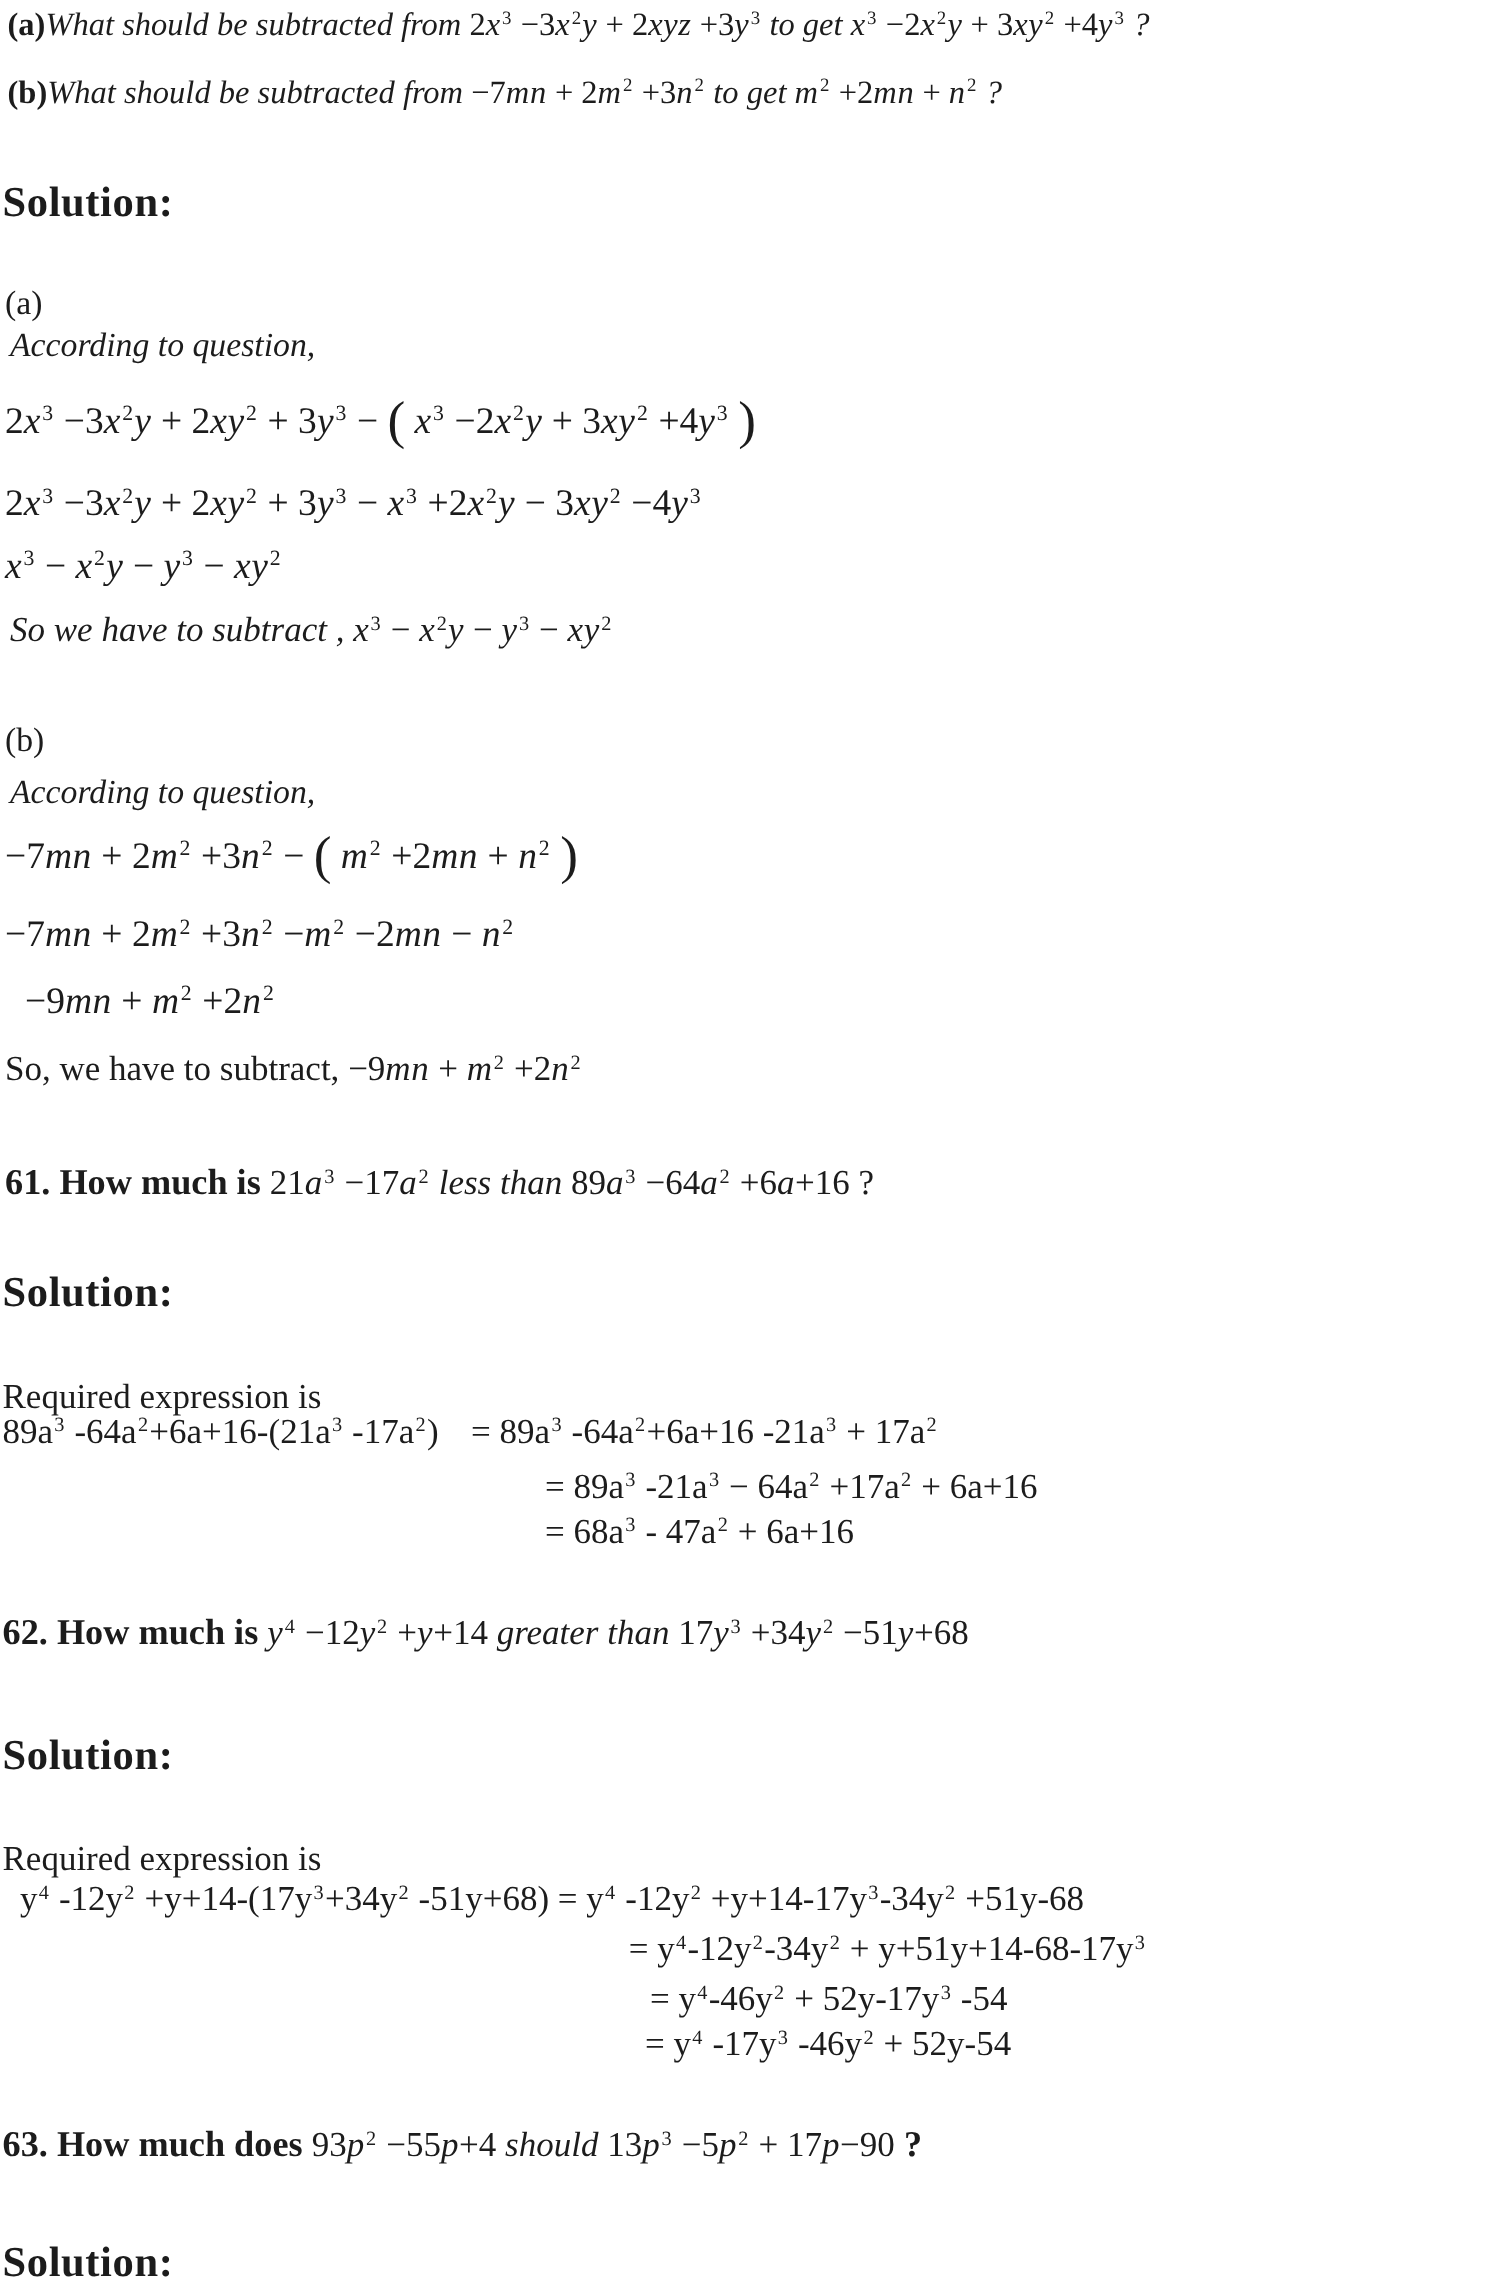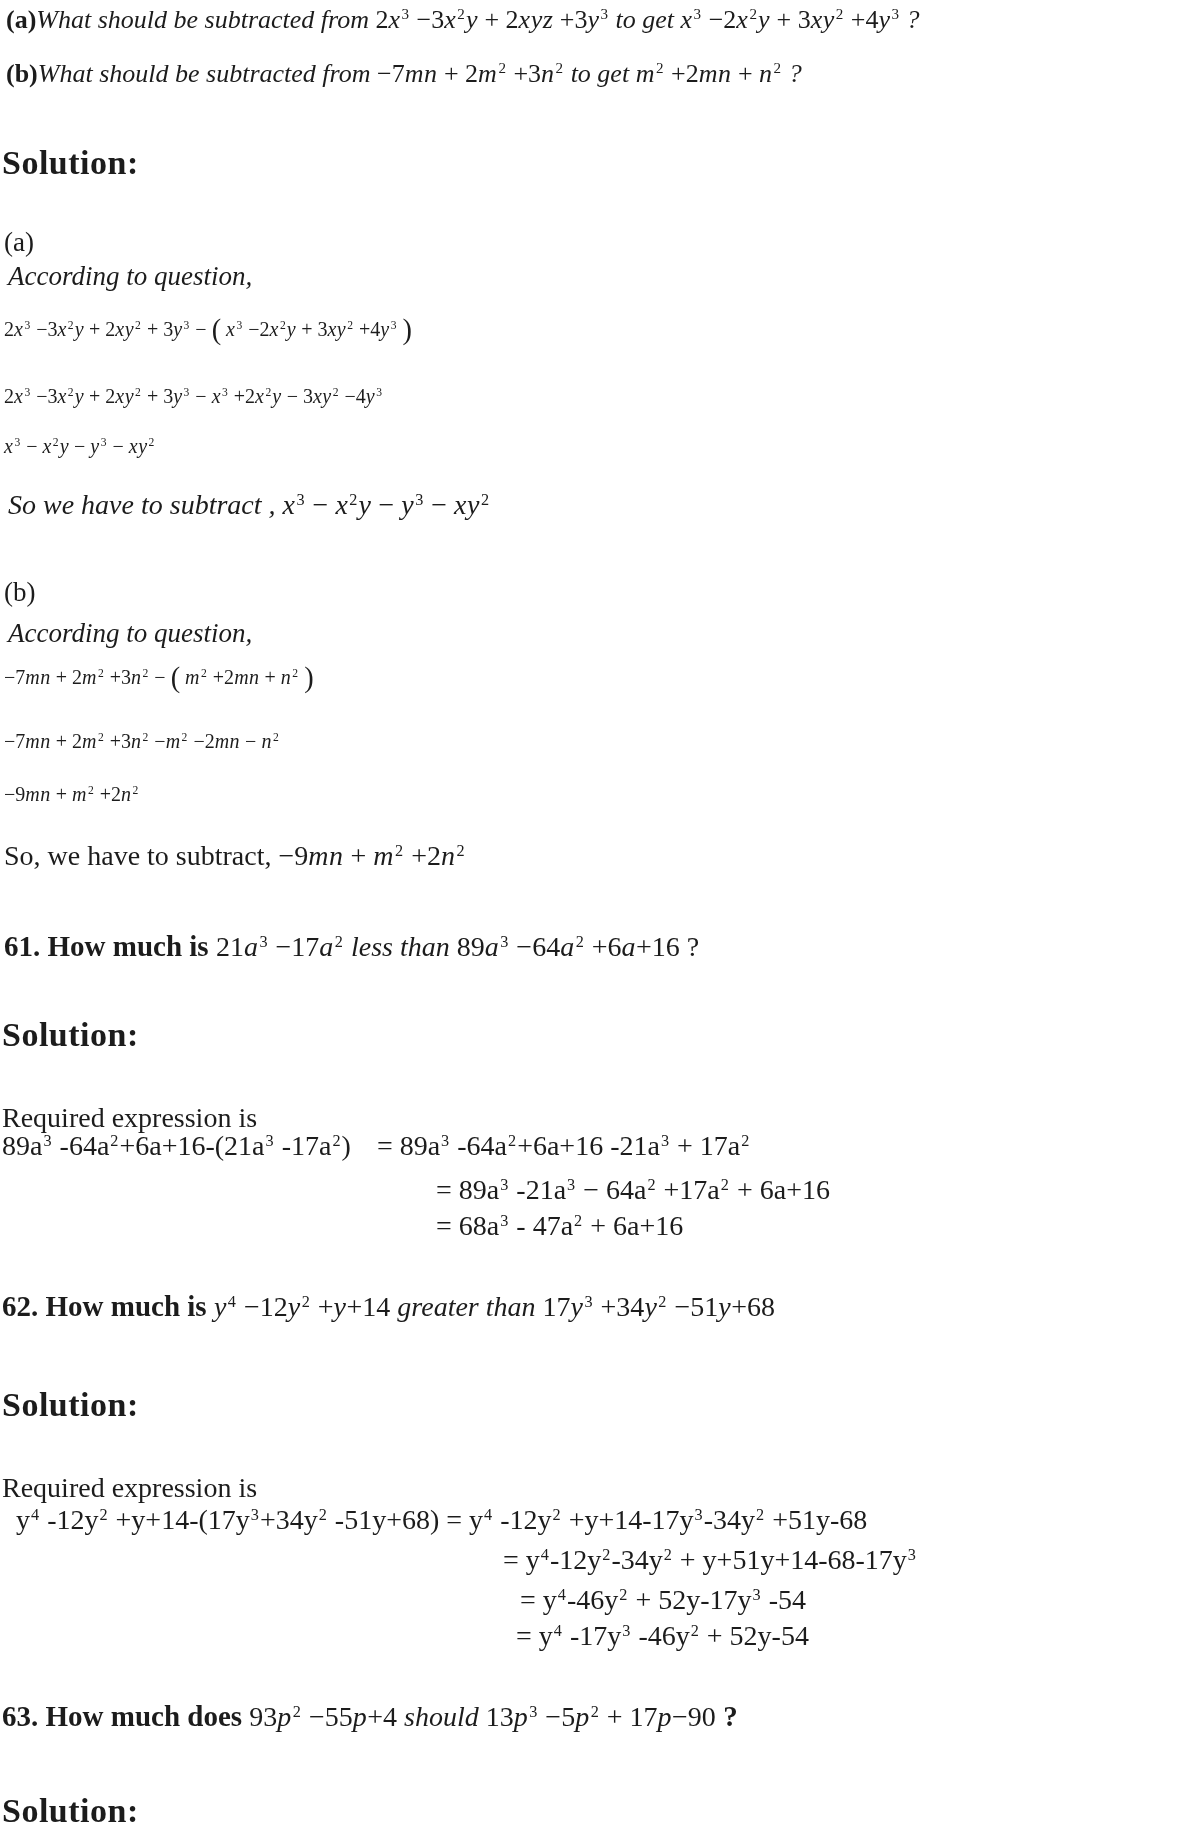--- a/index.html
+++ b/index.html
@@ -13,41 +13,41 @@
   }
   .line{position:absolute;white-space:nowrap;font-size:27px;line-height:1.25;}
   .line sup{font-size:58%;line-height:0;position:relative;vertical-align:baseline;top:-0.58em;margin:0 1px;}
   .r-b{font-weight:bold;}
   .r-i{font-style:italic;}
   .r-t{font-style:normal;}
   .r-g{display:inline-block;width:26px;}
   .r-p{font-size:142%;vertical-align:-0.1em;line-height:1;font-weight:300;}
   .r-m i{font-style:italic;letter-spacing:0.5px;}
   .q{font-size:26px;}
-  .disp{font-size:20px;}
+  .disp{font-size:30px;}
   .alg{font-size:28px;}
   .sol{font-size:34px;font-weight:bold;letter-spacing:0.5px;text-align:center;}
   .qnum{font-size:28px;}
   .qnum .r-b{font-size:29px;}
 
   
   #L-qa{top:4px;left:6px}
   #L-qb{top:58px;left:6px}
   #L-sol1{top:142px;left:2px}
   #L-pa{top:226px;left:4px}
   #L-acc1{top:260px;left:8px}
   #L-ea1{top:316px;left:4px}
   #L-ea2{top:384px;left:4px}
   #L-ea3{top:434px;left:4px}
   #L-sub1{top:487px;left:8px}
   #L-pb{top:576px;left:4px}
   #L-acc2{top:617px;left:8px}
   #L-eb1{top:664px;left:4px}
   #L-eb2{top:729px;left:4px}
-  #L-eb3{top:782px;left:4px}
+  #L-eb3{top:782px;left:20px}
   #L-sub2{top:838px;left:4px}
   #L-q61{top:928px;left:4px}
   #L-sol2{top:1014px;left:2px}
   #L-req1{top:1100px;left:2px}
   #L-e61a{top:1128px;left:2px}
   #L-e61b{top:1172px;left:436px}
   #L-e61c{top:1208px;left:436px}
   #L-q62{top:1288px;left:2px}
   #L-sol3{top:1384px;left:2px}
   #L-req2{top:1470px;left:2px}

